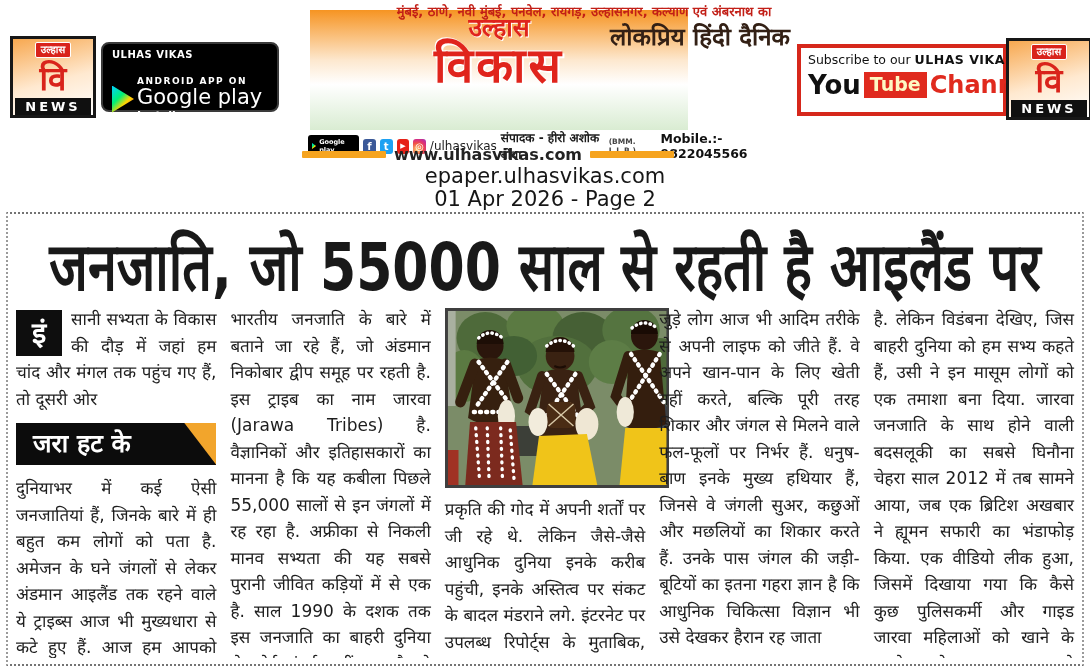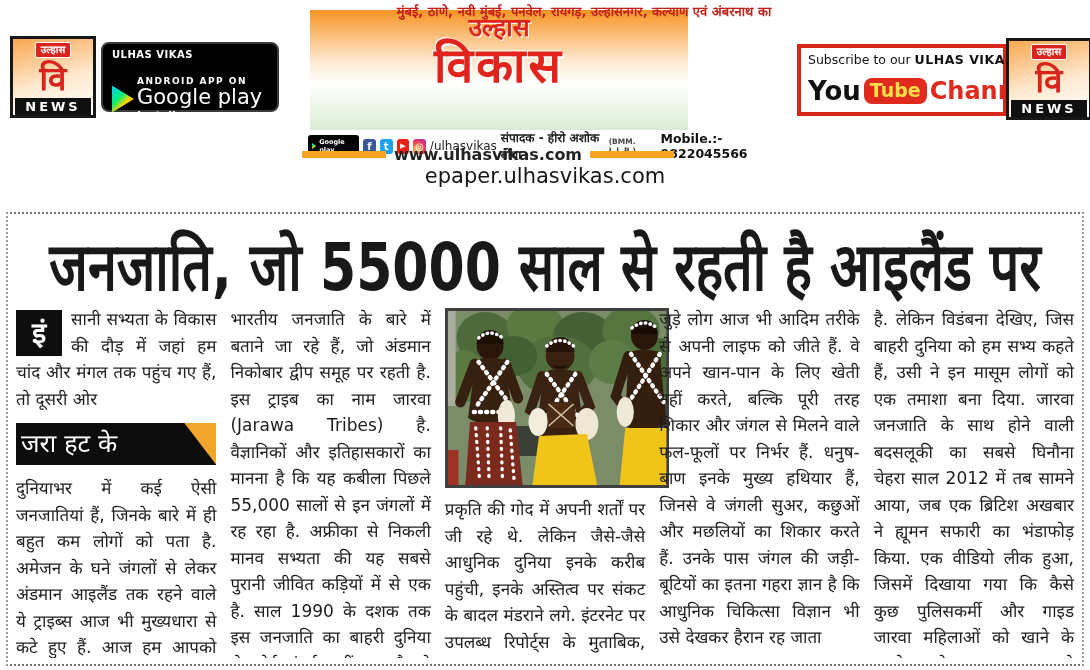--- a/index.html
+++ b/index.html
@@ -72,23 +72,23 @@
   .mobile { margin-left:auto; font-weight:800; font-size:12.5px; color:#111; }
   .site-rule { position:absolute; z-index:2; left:-6px; top:145px; width:372px; height:14px;
     display:flex; align-items:center; gap:8px; }
   .site-rule .bar { flex:1; height:7px; background:#f6a41f; border-radius:1px; }
   .site { font-size:16px; font-weight:800; color:#222; white-space:nowrap; }
 
   .subscribe { position:absolute; left:797px; top:44px; width:210px; height:72px;
     border:4px solid #d6271b; background:#fff; padding:4px 7px 0; cursor:pointer; }
   .sub-line1 { font-size:12.5px; color:#111; white-space:nowrap; }
   .sub-line1 b { font-weight:800; letter-spacing:.5px; }
-  .sub-line2 { display:flex; align-items:center; gap:3px; margin-top:11px; }
+  .sub-line2 { display:flex; align-items:center; gap:3px; margin-top:5px; }
   .you { font-size:26px; font-weight:800; color:#101010; line-height:1; }
-  .tube { font-size:19px; font-weight:800; color:#fde047; background:#e02a1e; border-radius:8px;
+  .tube { font-size:19px; font-weight:800; color:#fef9c3; background:#e02a1e; border-radius:0;
     padding:3px 6px 4px; line-height:1; }
   .channel { font-size:24px; font-weight:800; color:#e02a1e; line-height:1; }
 
   
   .pageinfo { position:absolute; left:0; top:165px; width:100%; text-align:center;
     font-size:21px; color:#161616; line-height:1.1; }
 
   
   .article { position:absolute; left:6px; top:212px; width:1078px; height:454px;
     border-top:2px dotted #737373; border-bottom:2px dotted #737373;
@@ -100,22 +100,22 @@
   .columns { display:flex; gap:14px; height:352px; overflow:hidden; padding:0 2px; }
   .col { flex:1 1 0; min-width:0; font-size:17px; line-height:1.56; text-align:justify;
     color:#1d1d1d; }
   .col p { margin:0; }
   .dropcap { float:left; width:46px; height:46px; background:#0e0e0e; color:#fff;
     font-size:29px; font-weight:bold; text-align:center; line-height:46px;
     margin:4px 9px 2px 0; }
   .section-banner { position:relative; height:42px; margin:11px 0 10px; background:#f2a52c; }
   .section-banner .black { position:absolute; inset:0; background:#0c0c0c;
     clip-path:polygon(0 0,84% 0,100% 100%,0 100%); }
-  .section-banner .sb-label { position:relative; z-index:2; color:#fff; font-weight:400;
-    font-size:25px; line-height:42px; padding-left:5px; display:block; }
+  .section-banner .sb-label { position:relative; z-index:2; color:#fff; font-weight:700;
+    font-size:25px; line-height:42px; padding-left:17px; display:block; }
   .photo { width:calc(100% + 24px); height:180px; border:2px solid #3f3f3f;
     margin:2px 0 8px; background:#7b8c68; }
   .photo svg { display:block; width:100%; height:100%; }
 </style>
 </head>
 <body>
 
 <div class="header">
 
   <div class="logo-box logo-left">
@@ -135,20 +135,21 @@
       </div>
     </div>
   </div>
 
   <div class="masthead">
     <div class="brand-grad">
       <div class="brand-top">उल्हास</div>
       <div class="brand-main">विकास</div>
     </div>
     <div class="region">मुंबई, ठाणे, नवी मुंबई, पनवेल, रायगड़, उल्हासनगर, कल्याण एवं अंबरनाथ का</div>
+    <div class="tagline">लोकप्रिय हिंदी दैनिक</div>
     <div class="social-row">
       <span class="mini-play">Google play</span>
       <span class="si fb">f</span>
       <span class="si tw">t</span>
       <span class="si yt">▶</span>
       <span class="si ig">◎</span>
       <span class="handle">/ulhasvikas</span>
       <span class="editor">संपादक - हीरो अशोक बोधा</span>
       <span class="qual">(BMM. L.L.B.)</span>
       <span class="mobile">Mobile.:- 9822045566</span>
@@ -173,20 +174,21 @@
 
   <div class="logo-box logo-right">
     <div class="logo-ulhas">उल्हास</div>
     <div class="logo-vi">वि</div>
     <div class="logo-news">NEWS</div>
   </div>
 </div>
 
 <div class="pageinfo">
   <div>epaper.ulhasvikas.com</div>
+  <div>01 Apr 2026 - Page 2</div>
 </div>
 
 <div class="article">
   <h1 class="headline">जनजाति, जो 55000 साल से रहती है आइलैंड पर</h1>
 
   <div class="columns">
 
     <div class="col">
       <p>
         <span class="dropcap">इं</span><span>सानी सभ्यता के विकास की दौड़ में जहां हम चांद और मंगल तक पहुंच गए हैं, तो दूसरी ओर</span>

